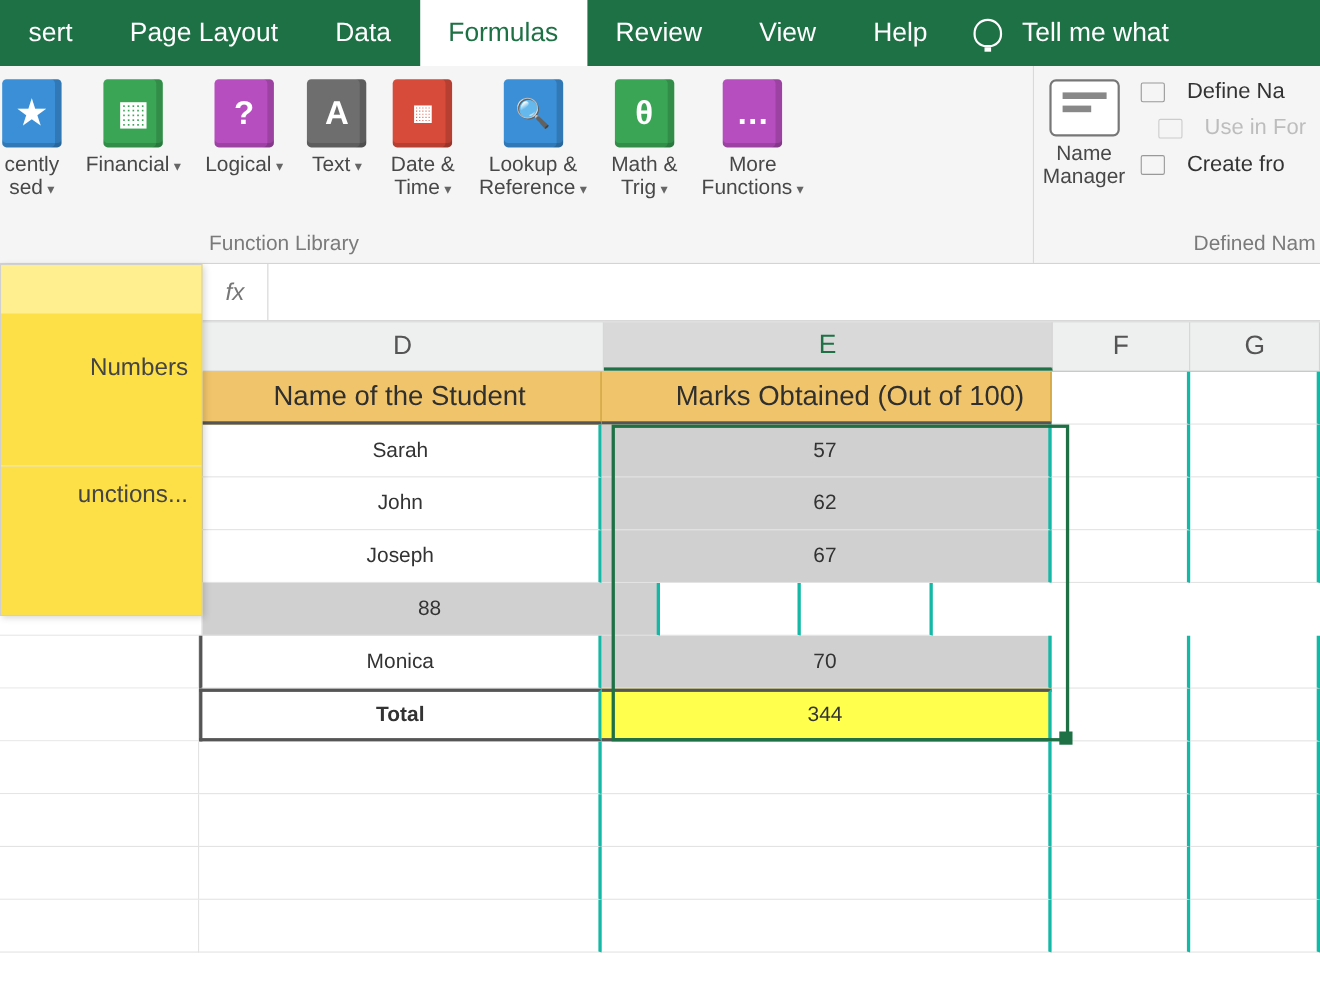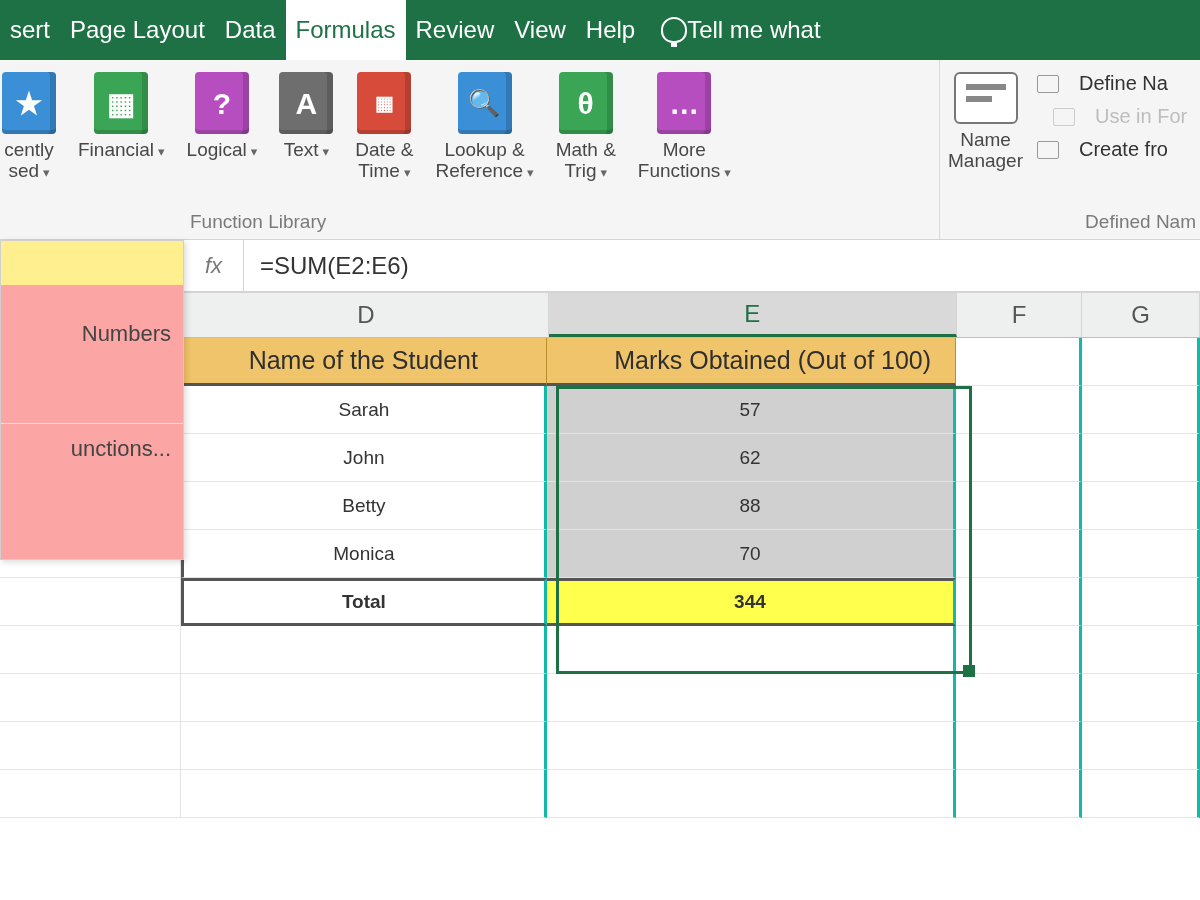--- a/index.html
+++ b/index.html
@@ -17,36 +17,36 @@
   
   .tabs {
     background: #1e7145;
     height: 60px;
     display: flex;
     align-items: stretch;
     color: #fff;
     padding-left: 0;
   }
   .tab {
-    padding: 0 10px;
+    padding: 0 26px;
     display: flex;
     align-items: center;
     font-size: 24px;
     cursor: pointer;
     white-space: nowrap;
   }
   .tab.active {
     background: #fff;
     color: #1e7145;
     font-weight: 400;
   }
   .tellme {
     display: flex;
     align-items: center;
-    gap: 0;
+    gap: 18px;
     padding: 0 16px;
     justify-content: flex-end;
   }
   .bulb {
     width: 26px; height: 26px;
     border: 2px solid #fff;
     border-radius: 50% 50% 45% 45%;
     position: relative;
   }
   .bulb::after{
@@ -124,21 +124,21 @@
   .stack .muted{ color:#bdbdbd;margin-left:16px;}
   .mini-ico{
     width:22px;height:18px;display:inline-block;border:1px solid #999;border-radius:2px;position:relative;
   }
 
   
   .left-panel{
     position:absolute;
     left:0; top:60px;
     width:184px;
-    background:#fca5a5;
+    background:#fde047;
     border:1px solid #d0d0d0;
     box-shadow: 2px 2px 6px rgba(0,0,0,.15);
     z-index:30;
     font-size:22px;
     color:#444;
   }
   .left-panel .hl{
     background:#ffef8f;
     height:44px;
   }
@@ -223,21 +223,21 @@
   .tot-D{
     border-top:3px solid #555;
     border-bottom:3px solid #555 !important;
     border-left:3px solid #555;
     font-weight:600;
   }
   .tot-E{
     background:#ffff4d;
     border-top:3px solid #555;
     border-bottom:3px solid #555 !important;
-    font-weight:700;
+    font-weight:400;
     position:relative;
   }
   
   .sel-box{
     position:absolute;
     border:3px solid #1e7145;
     pointer-events:none;
     z-index:5;
   }
   .fill-handle{
@@ -357,21 +357,20 @@
 <div class="left-panel" style="top:240px;height:320px">
   <div class="hl"></div>
   <div class="row"></div>
   <div class="row">Numbers</div>
   <div class="gap"></div>
   <div class="row sep">unctions...</div>
 </div>
 
 <div class="fx-row">
   <div class="fx-label">fx</div>
-  <input class="fx-input" value="=SUM(E2:E6)" style="">
 </div>
 
 <div class="col-headers">
   <div class="ch wD">D</div>
   <div class="ch wE sel">E</div>
   <div class="ch wF">F</div>
   <div class="ch wG">G</div>
 </div>
 
 <div class="cells" style="position:relative">
@@ -393,21 +392,27 @@
   </div>
   <div class="row-cells">
     <div class="side-cell w-left"></div>
     <div class="cell wD" style="border-left:3px solid #555">John</div>
     <div class="cell wE sel-E">62</div>
     <div class="cell wF"></div>
     <div class="cell wG"></div>
   </div>
   <div class="row-cells">
     <div class="side-cell w-left"></div>
-    <div class="cell wD" style="border-left:3px solid #555">Betty</div>
+    <div class="cell wD" style="border-left:3px solid #555">Joseph</div>
+    <div class="cell wE sel-E">67</div>
+    <div class="cell wF"></div>
+    <div class="cell wG"></div>
+  </div>
+  <div class="row-cells">
+    <div class="side-cell w-left"></div>
     <div class="cell wE sel-E">88</div>
     <div class="cell wF"></div>
     <div class="cell wG"></div>
   </div>
   <div class="row-cells">
     <div class="side-cell w-left"></div>
     <div class="cell wD" style="border-left:3px solid #555">Monica</div>
     <div class="cell wE sel-E">70</div>
     <div class="cell wF"></div>
     <div class="cell wG"></div>

